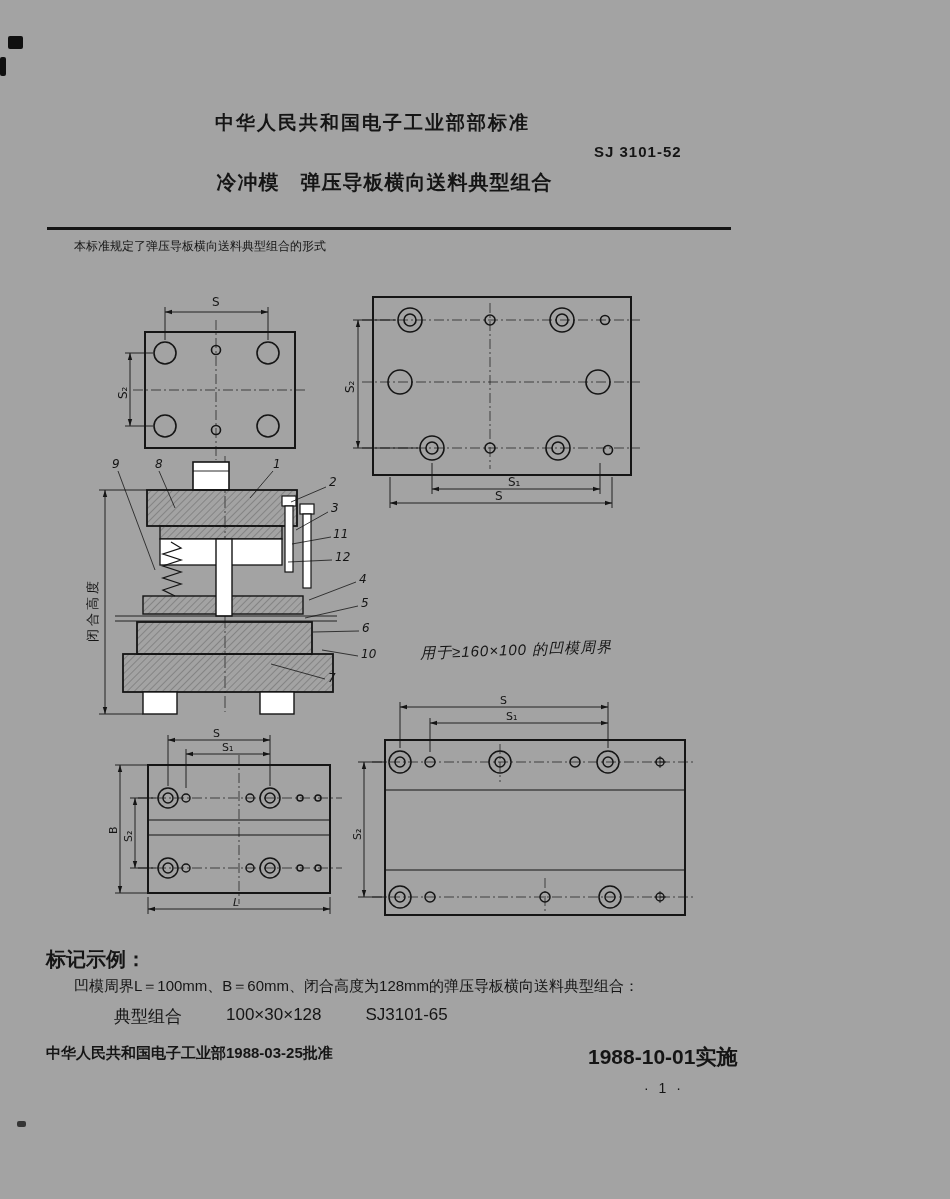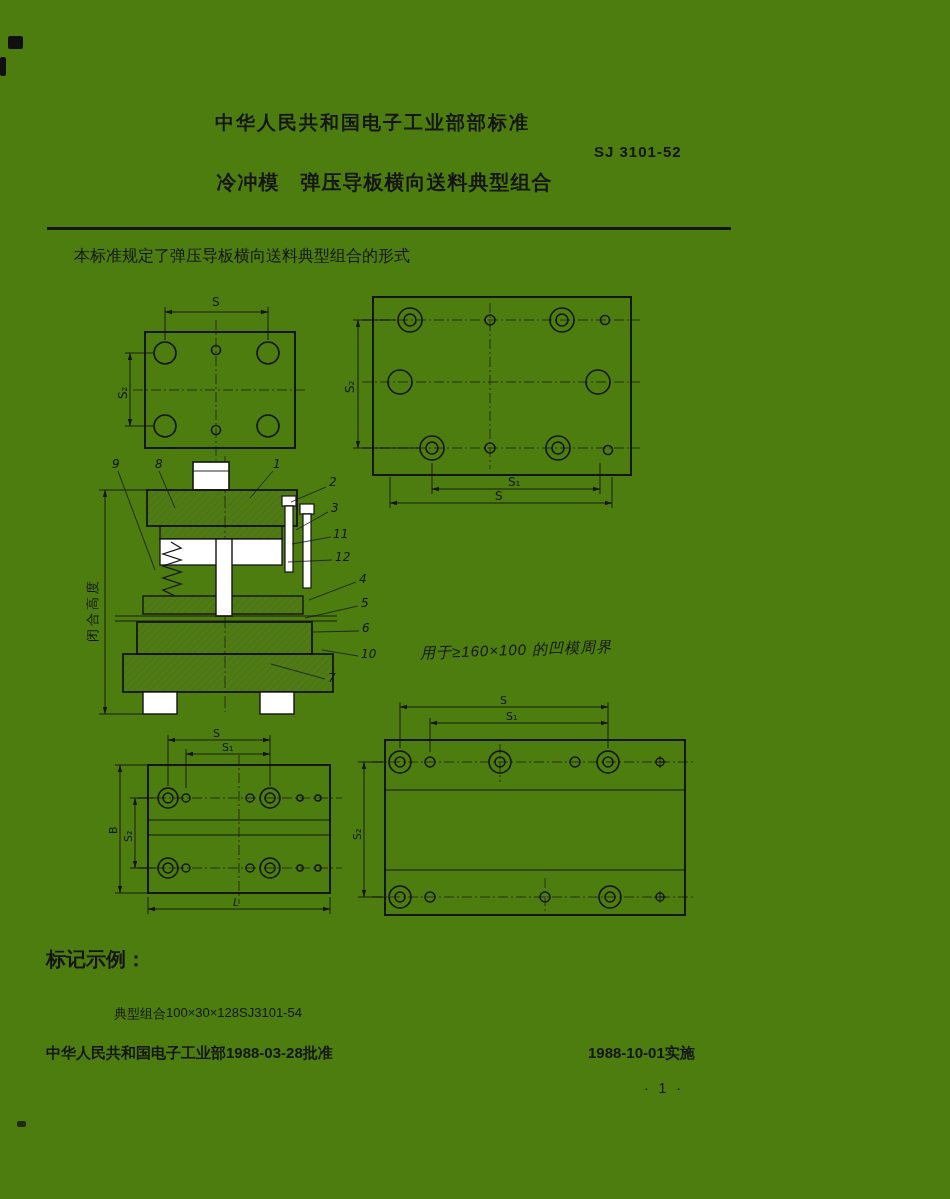--- a/index.html
+++ b/index.html
@@ -1,17 +1,17 @@
 <!DOCTYPE html>
 <html><head>
 <meta charset="utf-8">
 <style>
   * { margin:0; padding:0; box-sizing:border-box; }
   body { background:#d9d9d9; font-family:"Liberation Sans","DejaVu Sans",sans-serif; }
-  .page { position:relative; width:950px; height:1199px; margin:0 auto; background:#4d7c0f; color:#151515; overflow:hidden; }
+  .page { position:relative; width:950px; height:1199px; margin:0 auto; background:#a3a3a3; color:#151515; overflow:hidden; }
   .abs { position:absolute; }
   .txt { position:absolute; color:#151515; line-height:1.25; }
   .bold { font-weight:bold; }
   .center { text-align:center; }
   .artifact { position:absolute; background:#101010; border-radius:2px; }
   svg { position:absolute; overflow:visible; }
   svg text { font-family:"DejaVu Sans","Liberation Sans",sans-serif; fill:#151515; }
   .partnum { font-style:italic; }
 </style>
 </head>
@@ -20,21 +20,21 @@
 <div class="page">
 
   <div class="artifact" style="left:8px;top:36px;width:15px;height:13px"></div>
   <div class="artifact" style="left:0;top:57px;width:6px;height:19px"></div>
   <div class="artifact" style="left:17px;top:1121px;width:9px;height:6px;opacity:.75"></div>
 
   <div class="txt bold center" style="left:0;top:111px;width:745px;font-size:19px;letter-spacing:2px">中华人民共和国电子工业部部标准</div>
   <div class="txt bold" style="left:594px;top:143px;font-size:15px;letter-spacing:1px">SJ 3101-52</div>
   <div class="txt bold center" style="left:12px;top:170px;width:745px;font-size:20px;letter-spacing:1px">冷冲模　弹压导板横向送料典型组合</div>
   <div class="abs" style="left:47px;top:227px;width:684px;height:3px;background:#151515"></div>
-  <div class="txt" style="left:74px;top:246px;font-size:16px">本标准规定了弹压导板横向送料典型组合的形式</div>
+  <div class="txt" style="left:74px;top:239px;font-size:12px">本标准规定了弹压导板横向送料典型组合的形式</div>
 
   <svg style="left:120px;top:290px" width="195" height="175">
     <defs>
       <marker id="arrA" markerWidth="9" markerHeight="7" refX="8" refY="3" orient="auto-start-reverse">
         <path d="M0,0.5 L8,3 L0,5.5 z" fill="#151515"></path>
       </marker>
     </defs>
     <g stroke="#151515" stroke-width="0.7" stroke-dasharray="10 3 2 3">
       <line x1="96" y1="30" x2="96" y2="170"></line>
       <line x1="13" y1="100" x2="187" y2="100"></line>
@@ -300,23 +300,24 @@
     <text x="154" y="28" font-size="11">S₁</text>
     <g stroke="#151515" stroke-width="0.9">
       <line x1="34" y1="70" x2="6" y2="70"></line>
         <line x1="34" y1="205" x2="6" y2="205"></line>
       <line x1="12" y1="70" x2="12" y2="205" marker-start="url(#arrE)" marker-end="url(#arrE)"></line>
     </g>
     <text transform="translate(9,148) rotate(-90)" font-size="11">S₂</text>
   </svg>
 
   <div class="txt bold" style="left:46px;top:947px;font-size:20px">标记示例：</div>
-  <div class="abs" style="left:114px;top:1005px;display:flex;font-size:13px">
+  <div class="txt" style="left:74px;top:977px;font-size:15px">凹模周界L＝100mm、B＝60mm、闭合高度为128mm的弹压导板横向送料典型组合：</div>
+  <div class="abs" style="left:114px;top:1005px;display:flex;gap:44px;font-size:17px">
     <span>典型组合</span>
     <span>100×30×128</span>
-    <span>SJ3101-54</span>
+    <span>SJ3101-65</span>
   </div>
 
-  <div class="txt bold" style="left:46px;top:1044px;font-size:15px">中华人民共和国电子工业部1988-03-28批准</div>
-  <div class="txt bold" style="left:588px;top:1044px;font-size:15px">1988-10-01实施</div>
+  <div class="txt bold" style="left:46px;top:1044px;font-size:15px">中华人民共和国电子工业部1988-03-25批准</div>
+  <div class="txt bold" style="left:588px;top:1044px;font-size:21px">1988-10-01实施</div>
   <div class="txt" style="left:644px;top:1080px;font-size:14px;letter-spacing:3px">· 1 ·</div>
 
 </div>
 
 </body></html>

